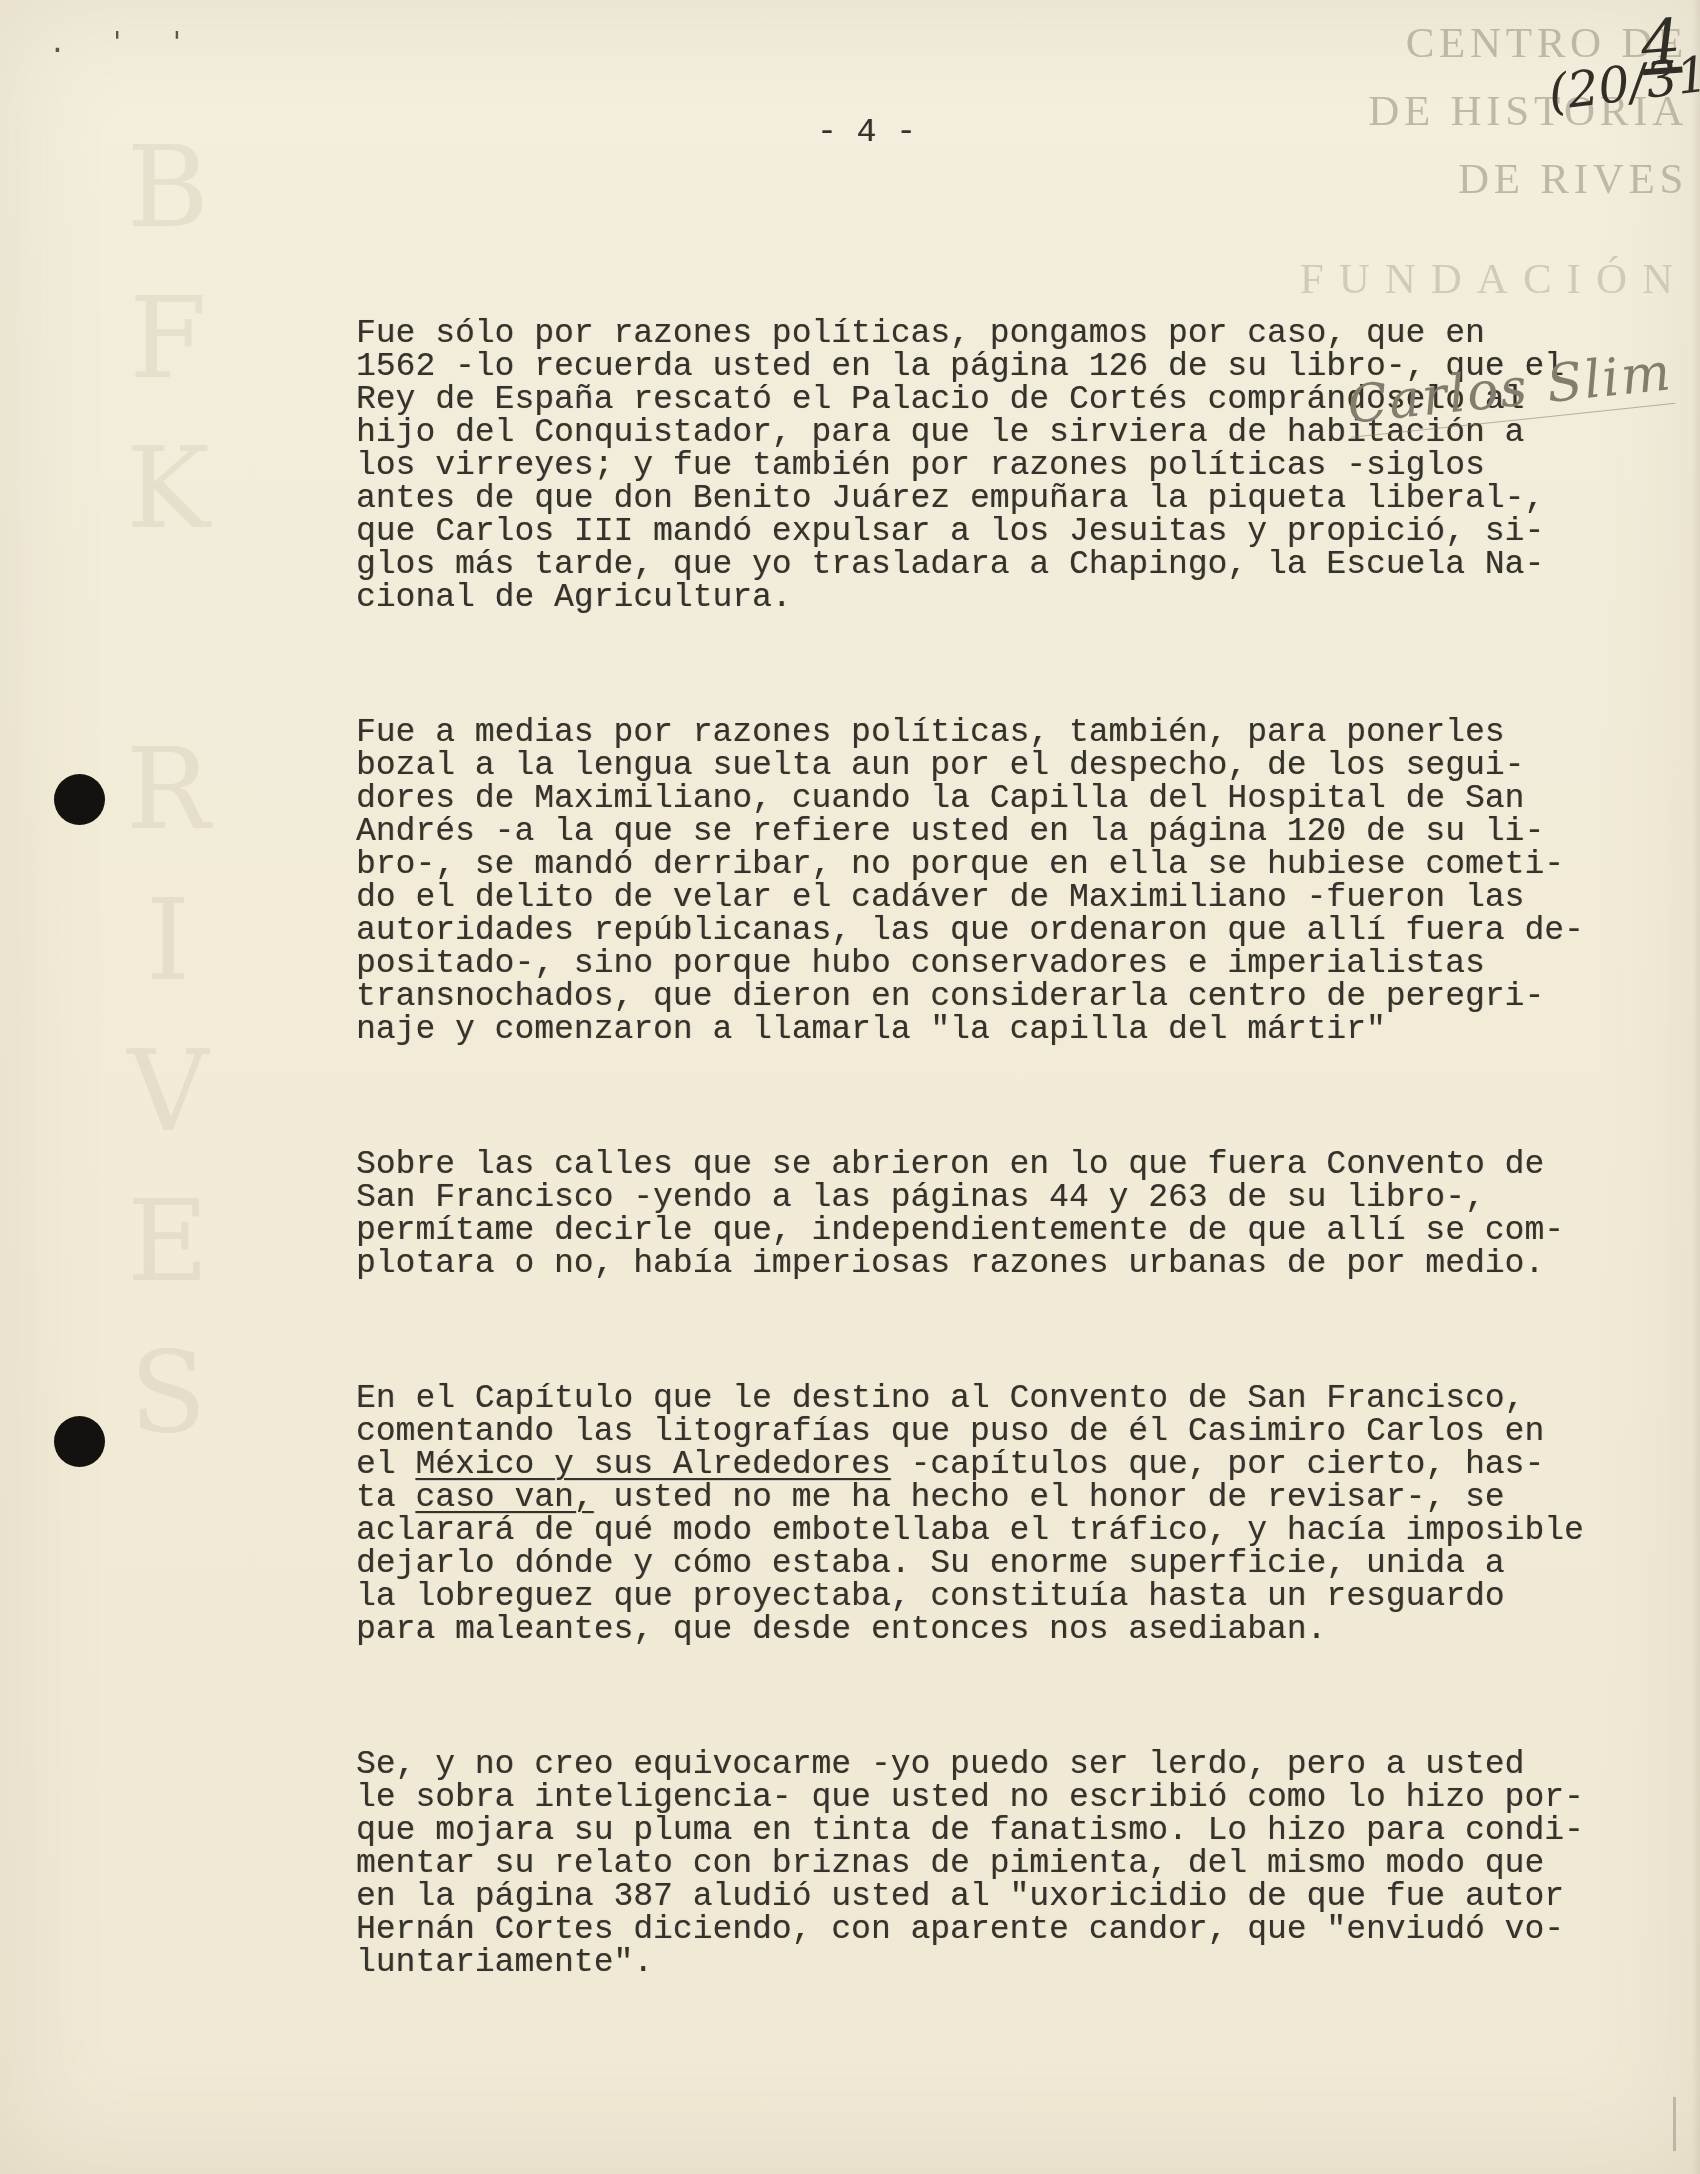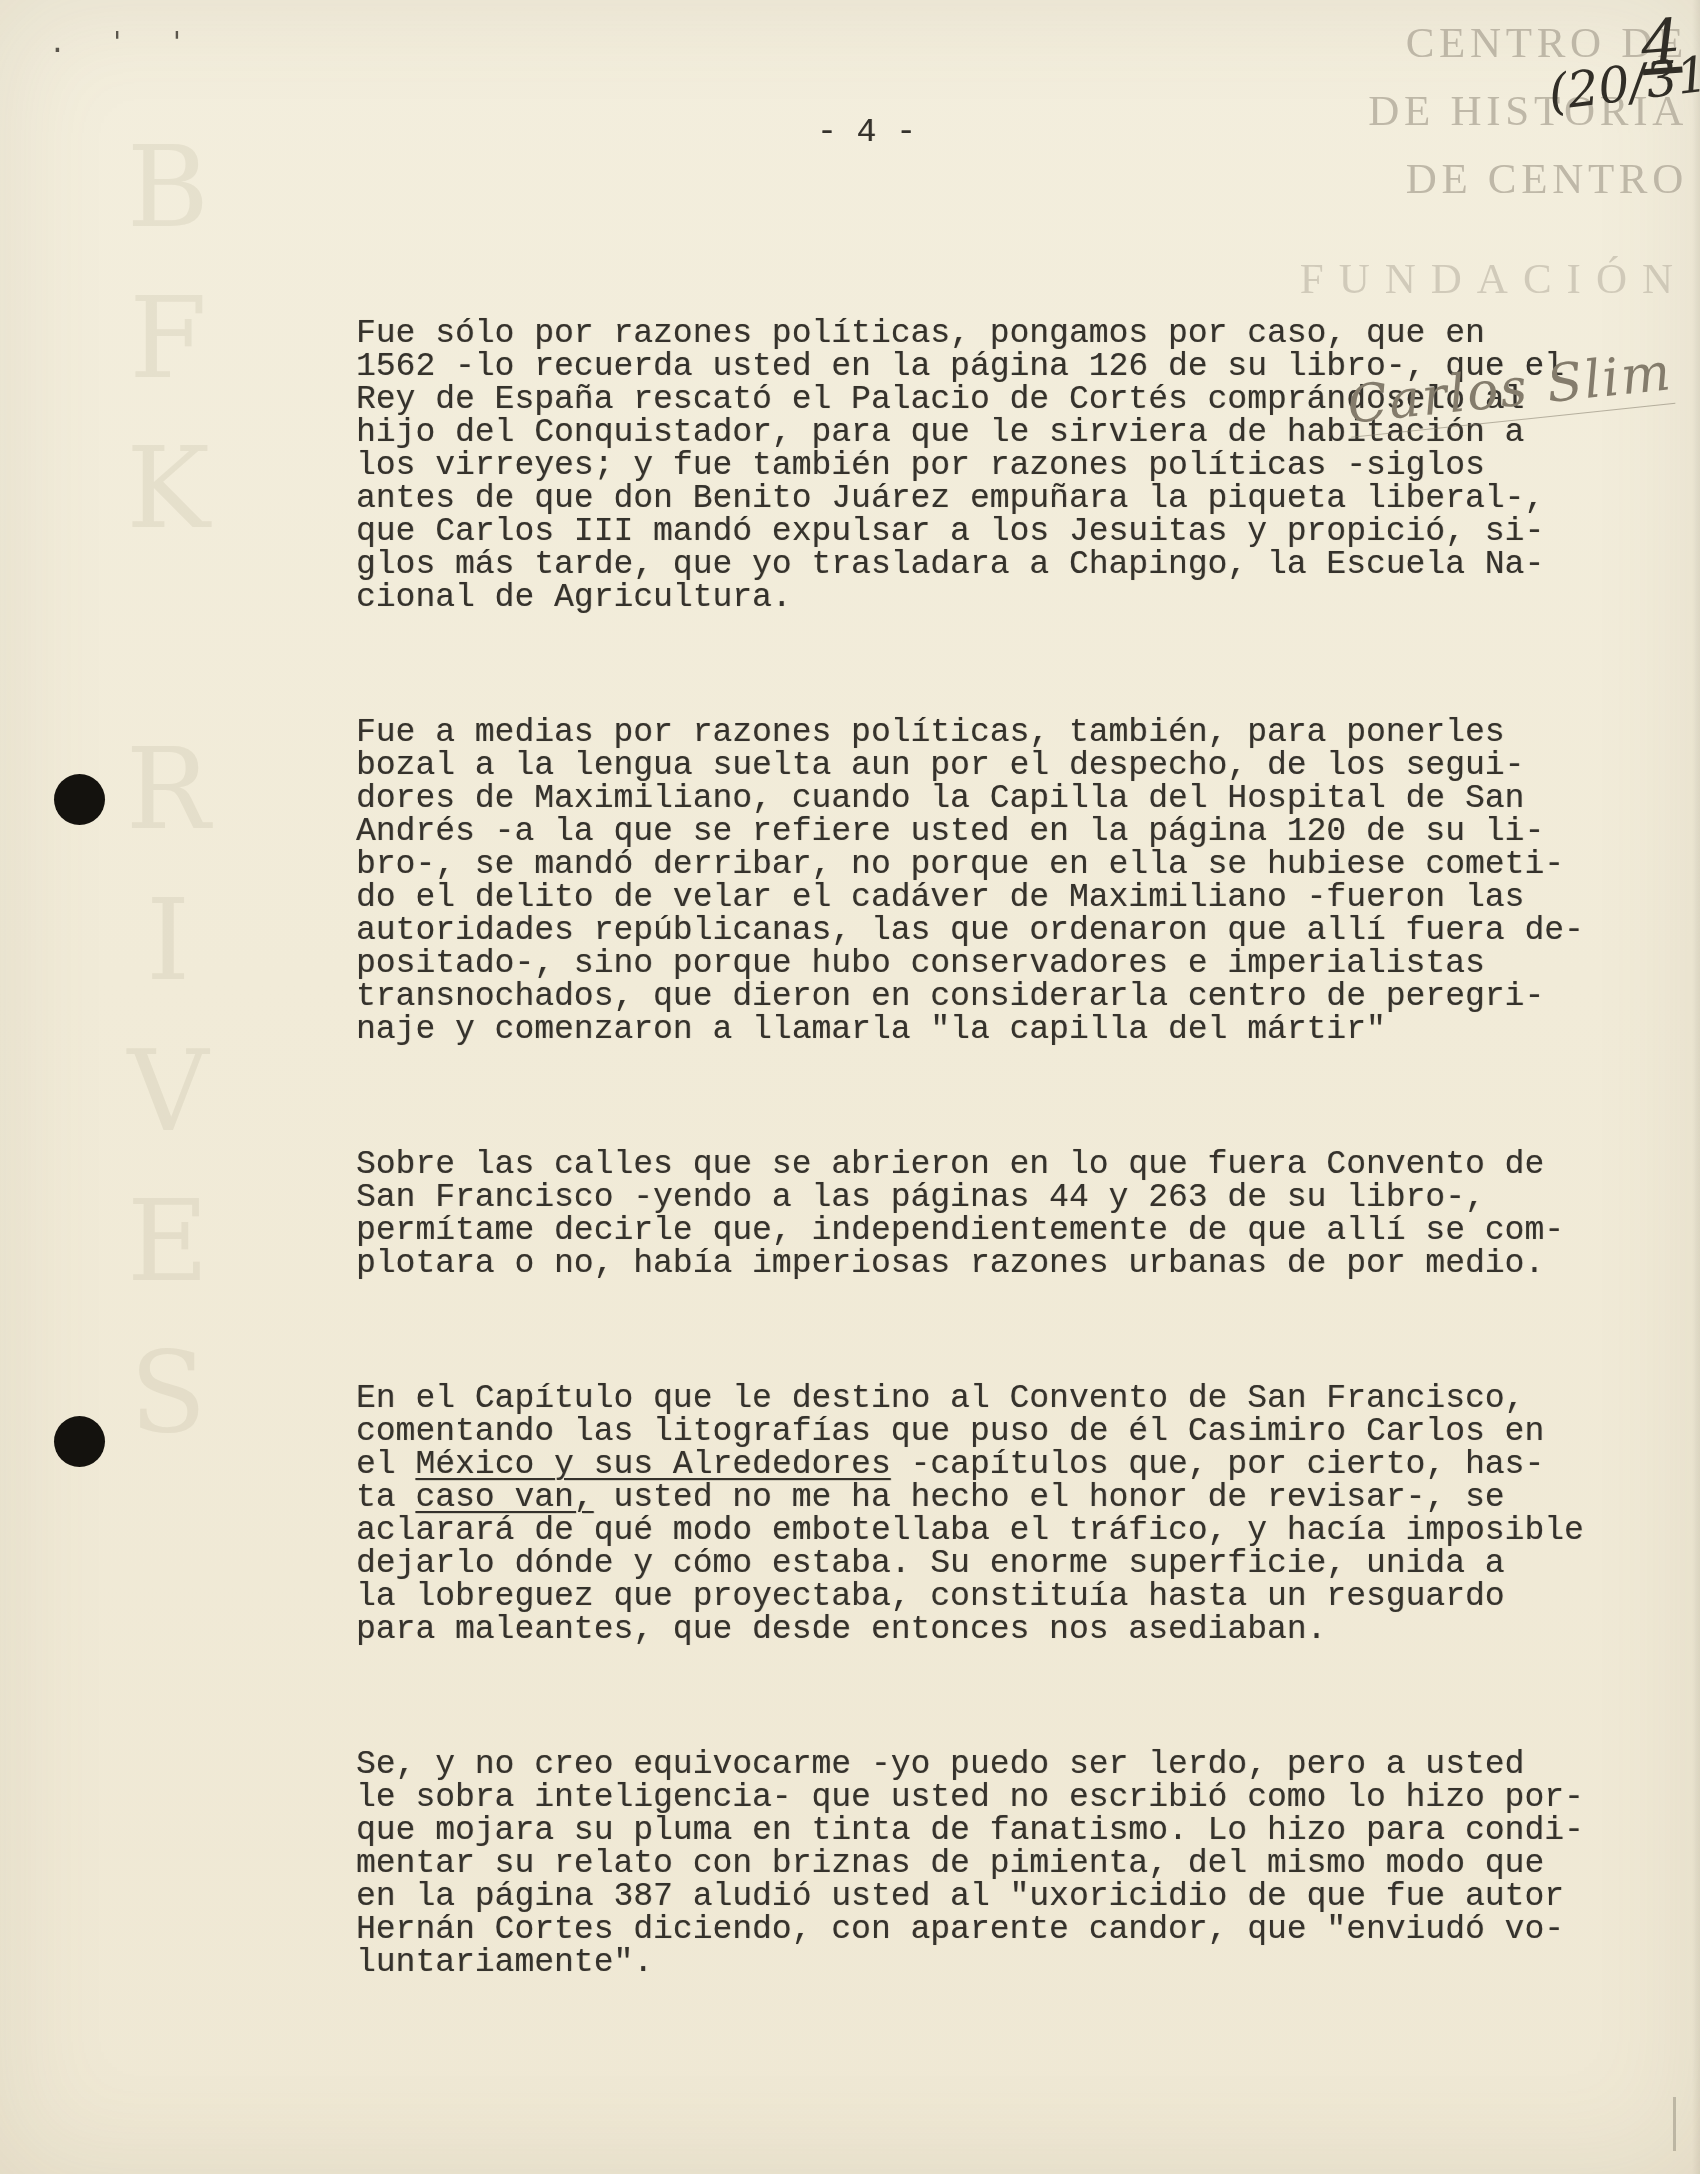--- a/index.html
+++ b/index.html
@@ -154,21 +154,21 @@
 </head>
 <body>
 
 <div class="page">
 
   <div class="side-watermark">BFK RIVES</div>
 
   <div class="wm-block">
     <div class="wm-line">CENTRO DE</div>
     <div class="wm-line">DE HISTORIA</div>
-    <div class="wm-line">DE CENTRO</div>
+    <div class="wm-line">DE RIVES</div>
     <div class="wm-line faded">FUNDACIÓN</div>
   </div>
 
   <div class="hand hand-number">4</div>
   <div class="hand hand-fraction">(20/31)</div>
   <div class="hand signature">Carlos Slim</div>
 
   <div class="corner-marks">. ' '</div>
 
   <div class="punch-hole hole-1"></div>

